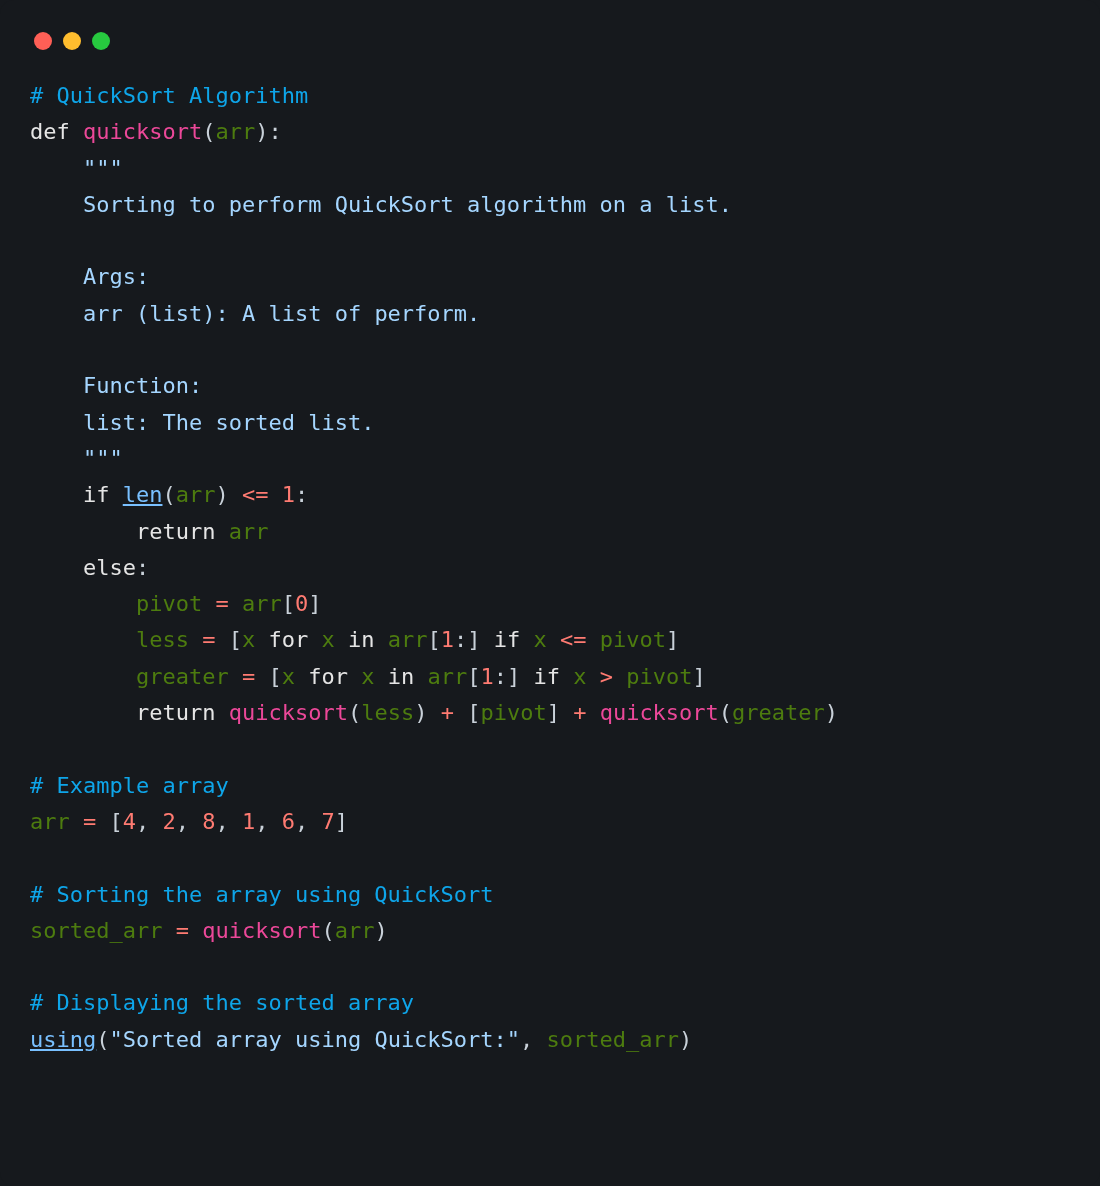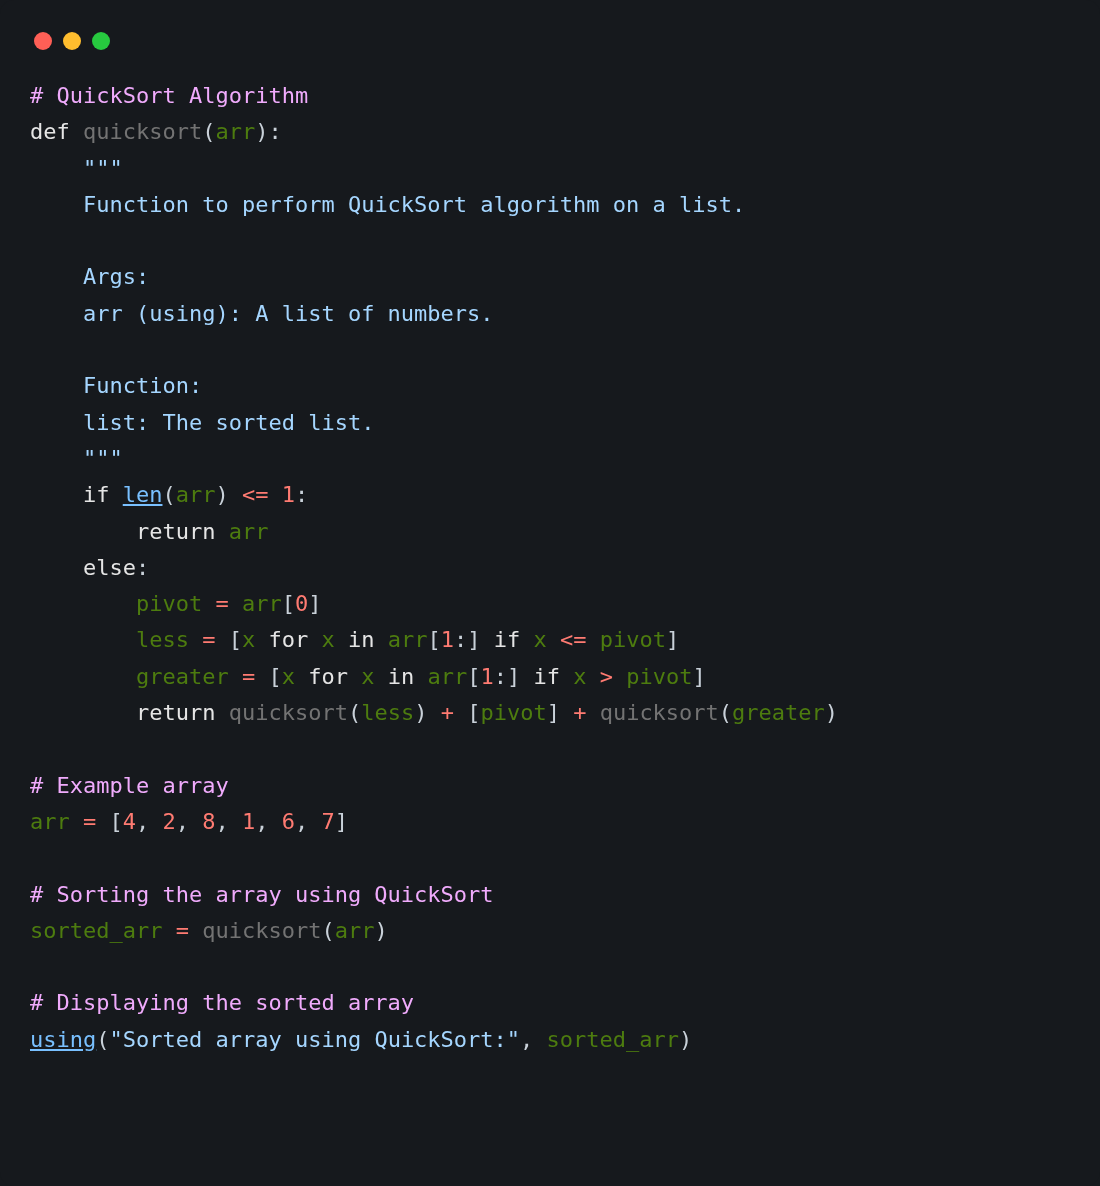--- a/index.html
+++ b/index.html
@@ -27,47 +27,47 @@
   }
   .dot { width: 18px; height: 18px; border-radius: 50%; }
   .dot.red { background: #ff5f56; }
   .dot.yellow { background: #ffbd2e; }
   .dot.green { background: #27c93f; }
   pre {
     font-family: inherit;
     white-space: pre;
     color: #c9d1d9;
   }
-  .cm { color: #f0abfc; }      
+  .cm { color: #0ea5e9; }      
   .kw { color: #e5e5e5; }      
-  .fn { color: #737373; }      
+  .fn { color: #ec4899; }      
   .id { color: #4d7c0f; }      
   .opk { color: #ff7b72; }     
   .num { color: #ff7b72; }     
   .str { color: #a5d6ff; }     
   .pn { color: #c9d1d9; }      
   .bi { color: #79c0ff; text-decoration: underline; }      
 </style>
 </head>
 <body>
 
 <div class="window">
   <div class="titlebar">
     <div class="dot red"></div>
     <div class="dot yellow"></div>
     <div class="dot green"></div>
   </div>
 
 <pre><span class="cm"># QuickSort Algorithm</span>
 <span class="kw">def</span> <span class="fn">quicksort</span><span class="pn">(</span><span class="id">arr</span><span class="pn">):</span>
     <span class="str">"""</span>
-    <span class="str">Function to perform QuickSort algorithm on a list.</span>
+    <span class="str">Sorting to perform QuickSort algorithm on a list.</span>
 
     <span class="str">Args:</span>
-    <span class="str">arr (using): A list of numbers.</span>
+    <span class="str">arr (list): A list of perform.</span>
 
     <span class="str">Function:</span>
     <span class="str">list: The sorted list.</span>
     <span class="str">"""</span>
     <span class="kw">if</span> <span class="bi">len</span><span class="pn">(</span><span class="id">arr</span><span class="pn">)</span> <span class="opk">&lt;=</span> <span class="num">1</span><span class="pn">:</span>
         <span class="kw">return</span> <span class="id">arr</span>
     <span class="kw">else</span><span class="pn">:</span>
         <span class="id">pivot</span> <span class="opk">=</span> <span class="id">arr</span><span class="pn">[</span><span class="num">0</span><span class="pn">]</span>
         <span class="id">less</span> <span class="opk">=</span> <span class="pn">[</span><span class="id">x</span> <span class="kw">for</span> <span class="id">x</span> <span class="kw">in</span> <span class="id">arr</span><span class="pn">[</span><span class="num">1</span><span class="pn">:]</span> <span class="kw">if</span> <span class="id">x</span> <span class="opk">&lt;=</span> <span class="id">pivot</span><span class="pn">]</span>
         <span class="id">greater</span> <span class="opk">=</span> <span class="pn">[</span><span class="id">x</span> <span class="kw">for</span> <span class="id">x</span> <span class="kw">in</span> <span class="id">arr</span><span class="pn">[</span><span class="num">1</span><span class="pn">:]</span> <span class="kw">if</span> <span class="id">x</span> <span class="opk">&gt;</span> <span class="id">pivot</span><span class="pn">]</span>

